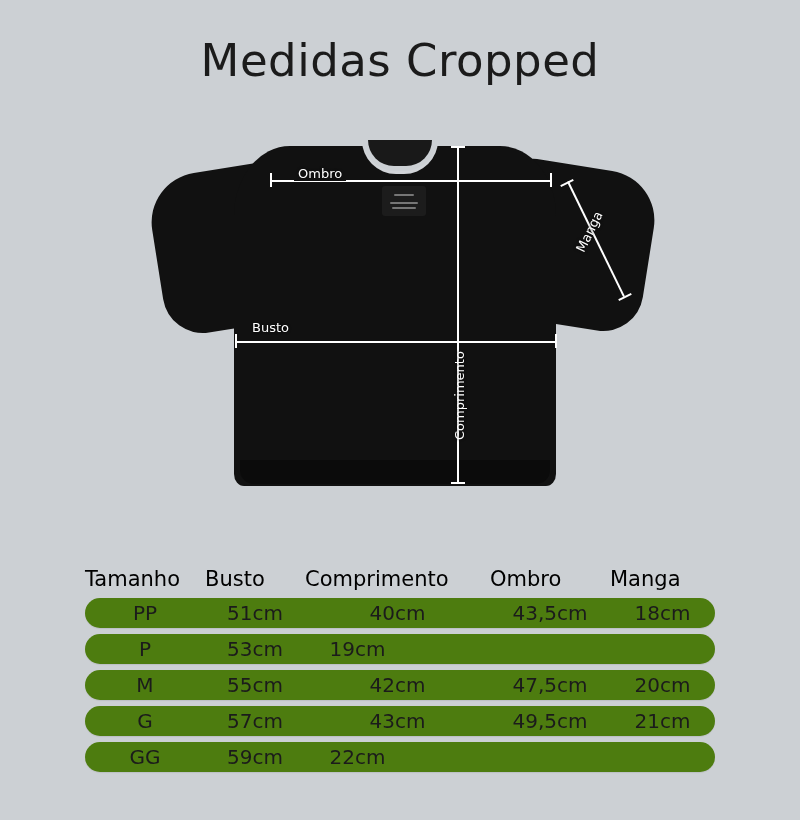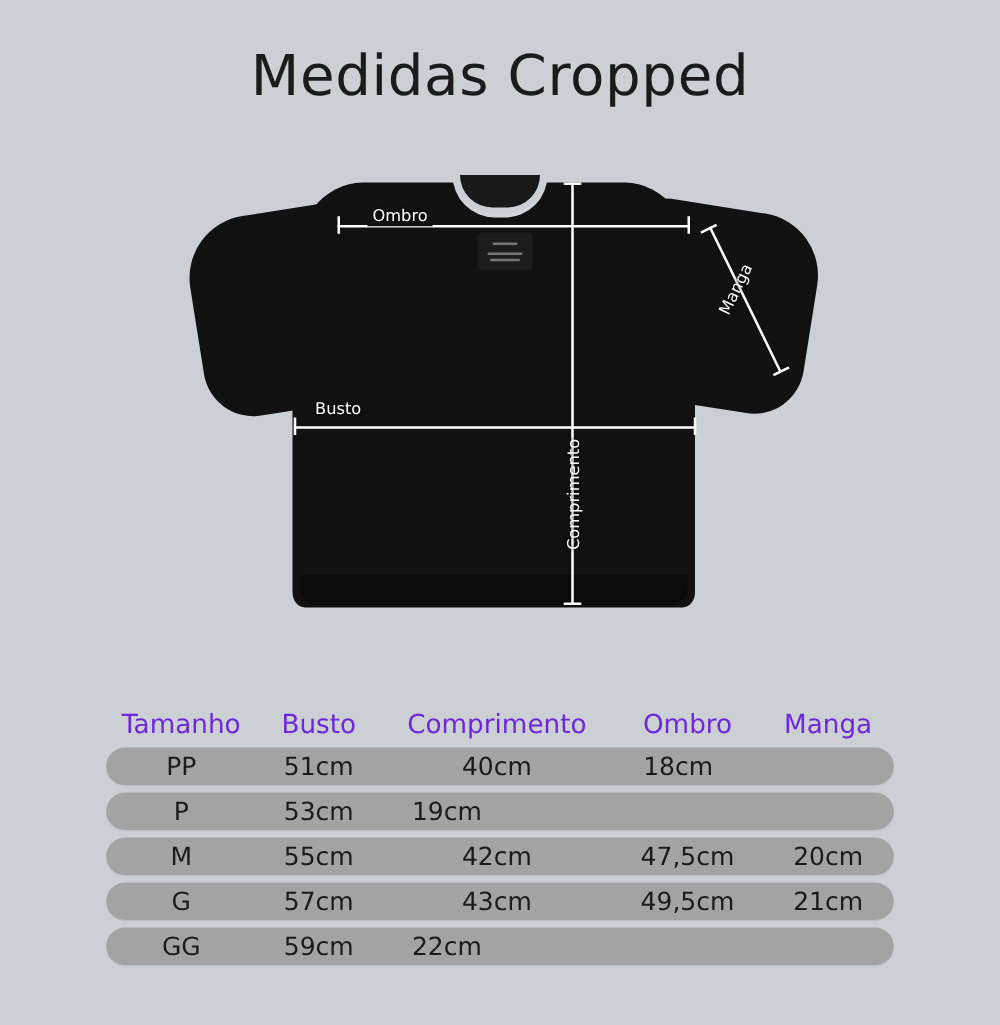--- a/index.html
+++ b/index.html
@@ -177,28 +177,27 @@
     width: 630px;
   }
   .thead {
     display: flex;
     align-items: center;
     height: 38px;
     padding: 0 0 0 0;
   }
   .thead .cell {
     font-size: 21px;
-    color: #6d28d9;
-    text-align: center;
+    color: #000000;
   }
   .row {
     display: flex;
     align-items: center;
     height: 30px;
-    background: #a3a3a3;
+    background: #4d7c0f;
     border-radius: 16px;
     margin-bottom: 6px;
     box-shadow: 0 1px 1px rgba(0,0,0,0.08);
   }
   .row .cell {
     font-size: 20px;
     color: #1b1b1b;
     text-align: center;
   }
   .c0 { width: 120px; }
@@ -258,20 +257,21 @@
       <div class="cell c1">Busto</div>
       <div class="cell c2">Comprimento</div>
       <div class="cell c3">Ombro</div>
       <div class="cell c4">Manga</div>
     </div>
 
     <div class="row">
       <div class="cell c0">PP</div>
       <div class="cell c1">51cm</div>
       <div class="cell c2">40cm</div>
+      <div class="cell c3">43,5cm</div>
       <div class="cell c4">18cm</div>
     </div>
 
     <div class="row">
       <div class="cell c0">P</div>
       <div class="cell c1">53cm</div>
       <div class="cell c4">19cm</div>
     </div>
 
     <div class="row">

